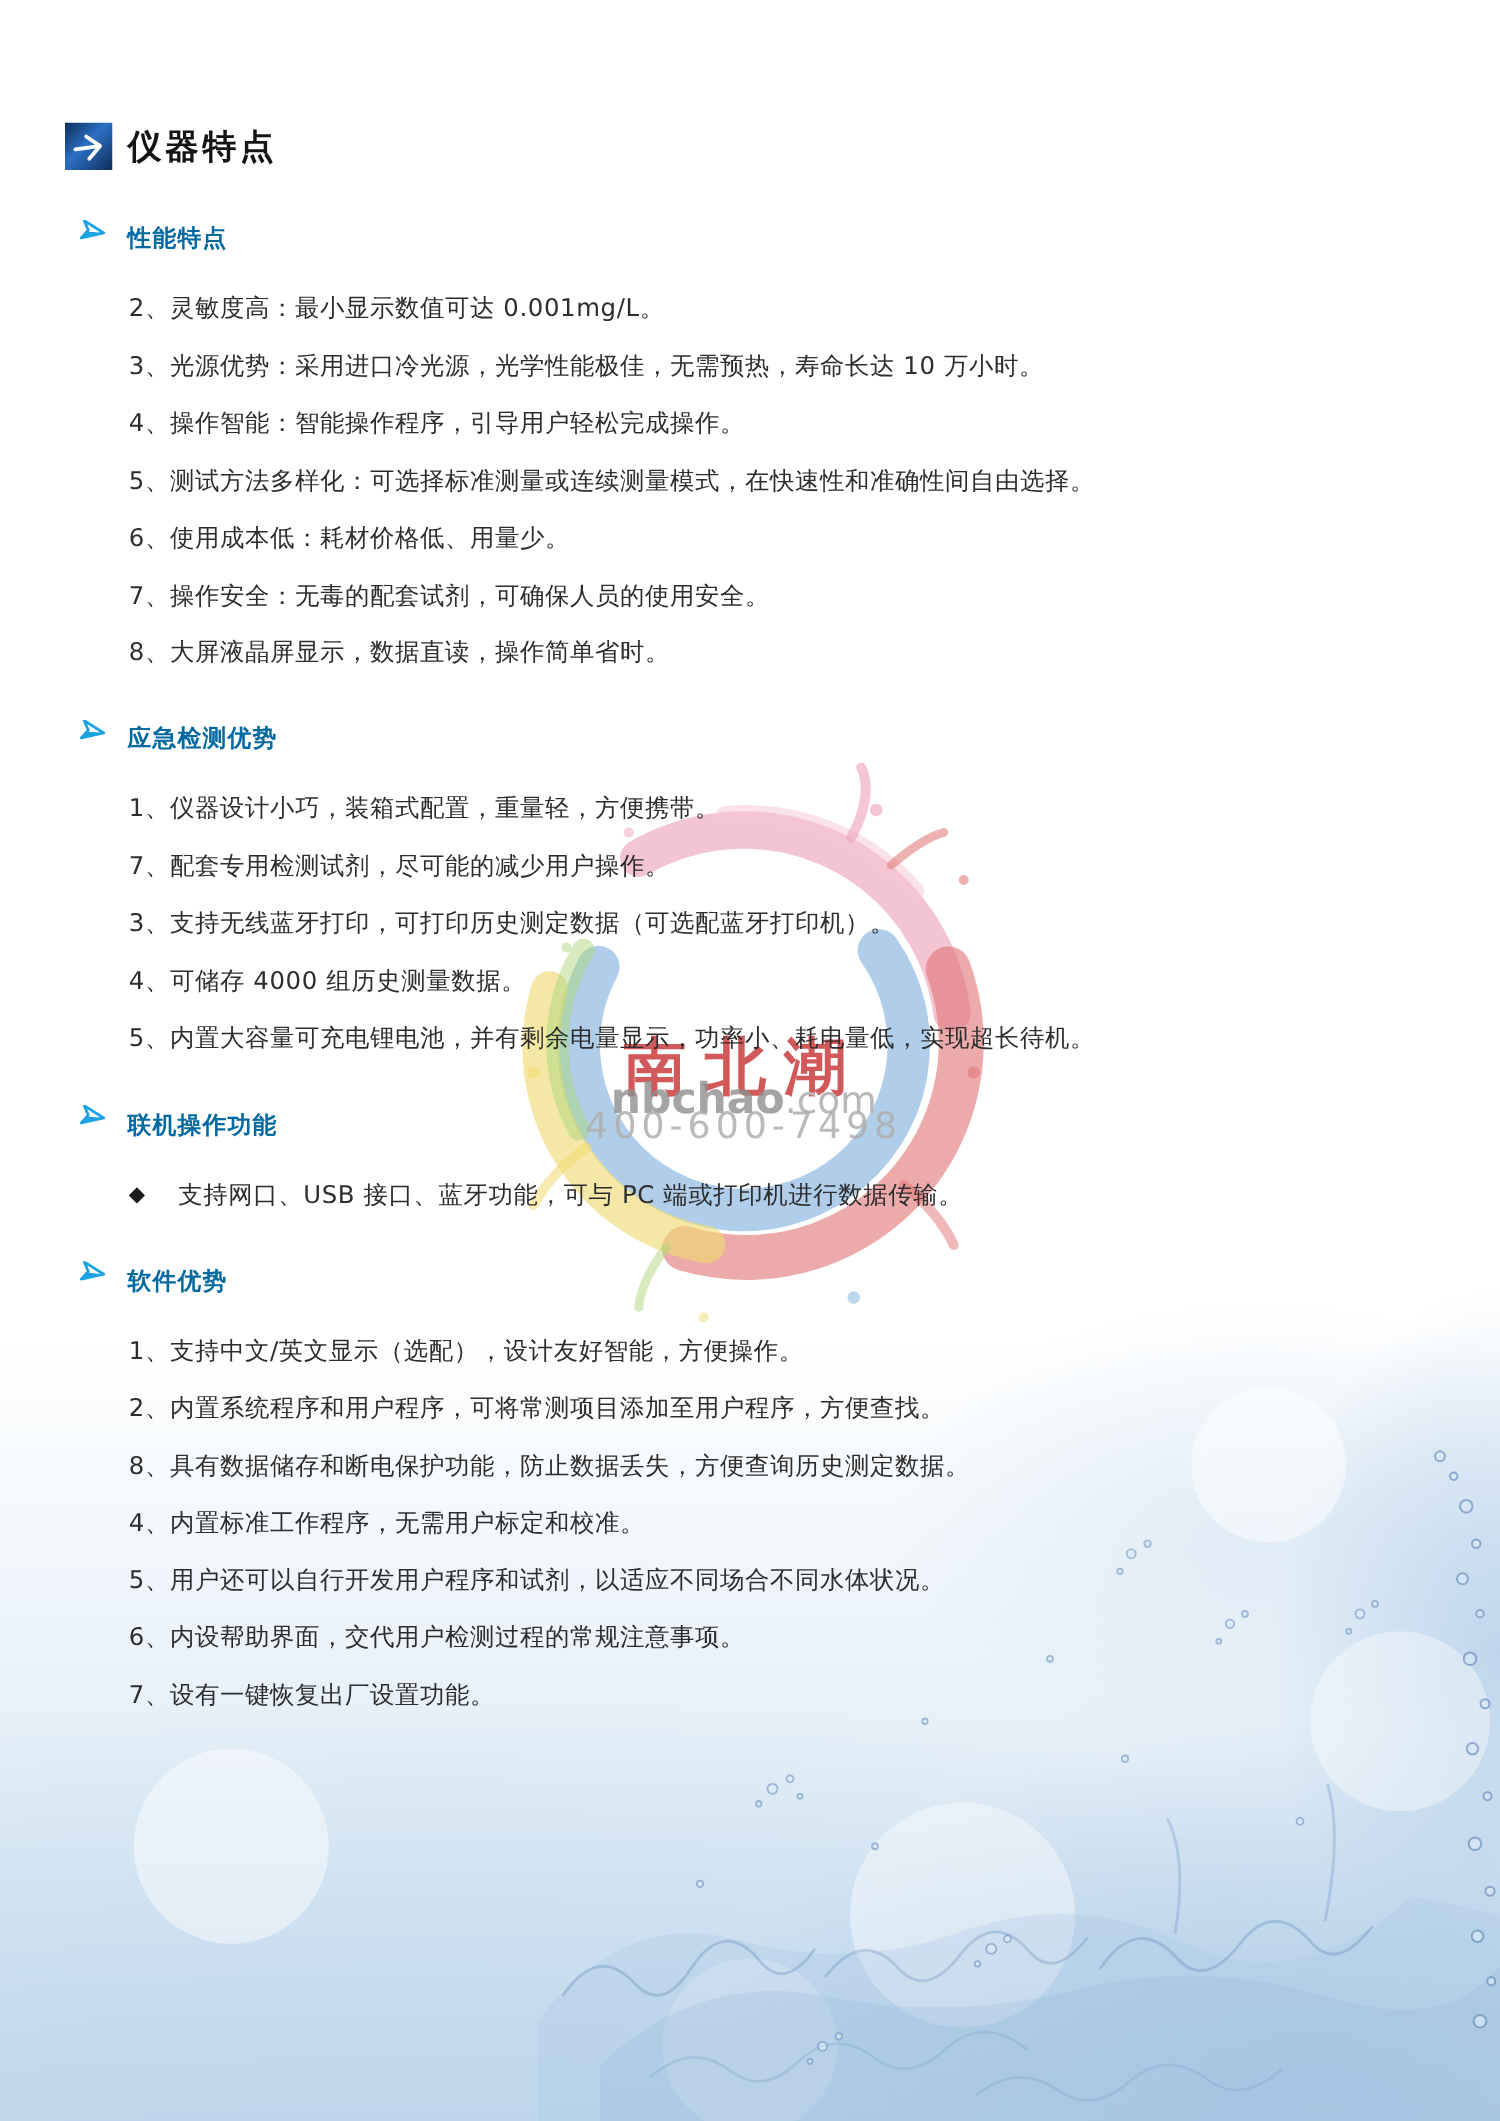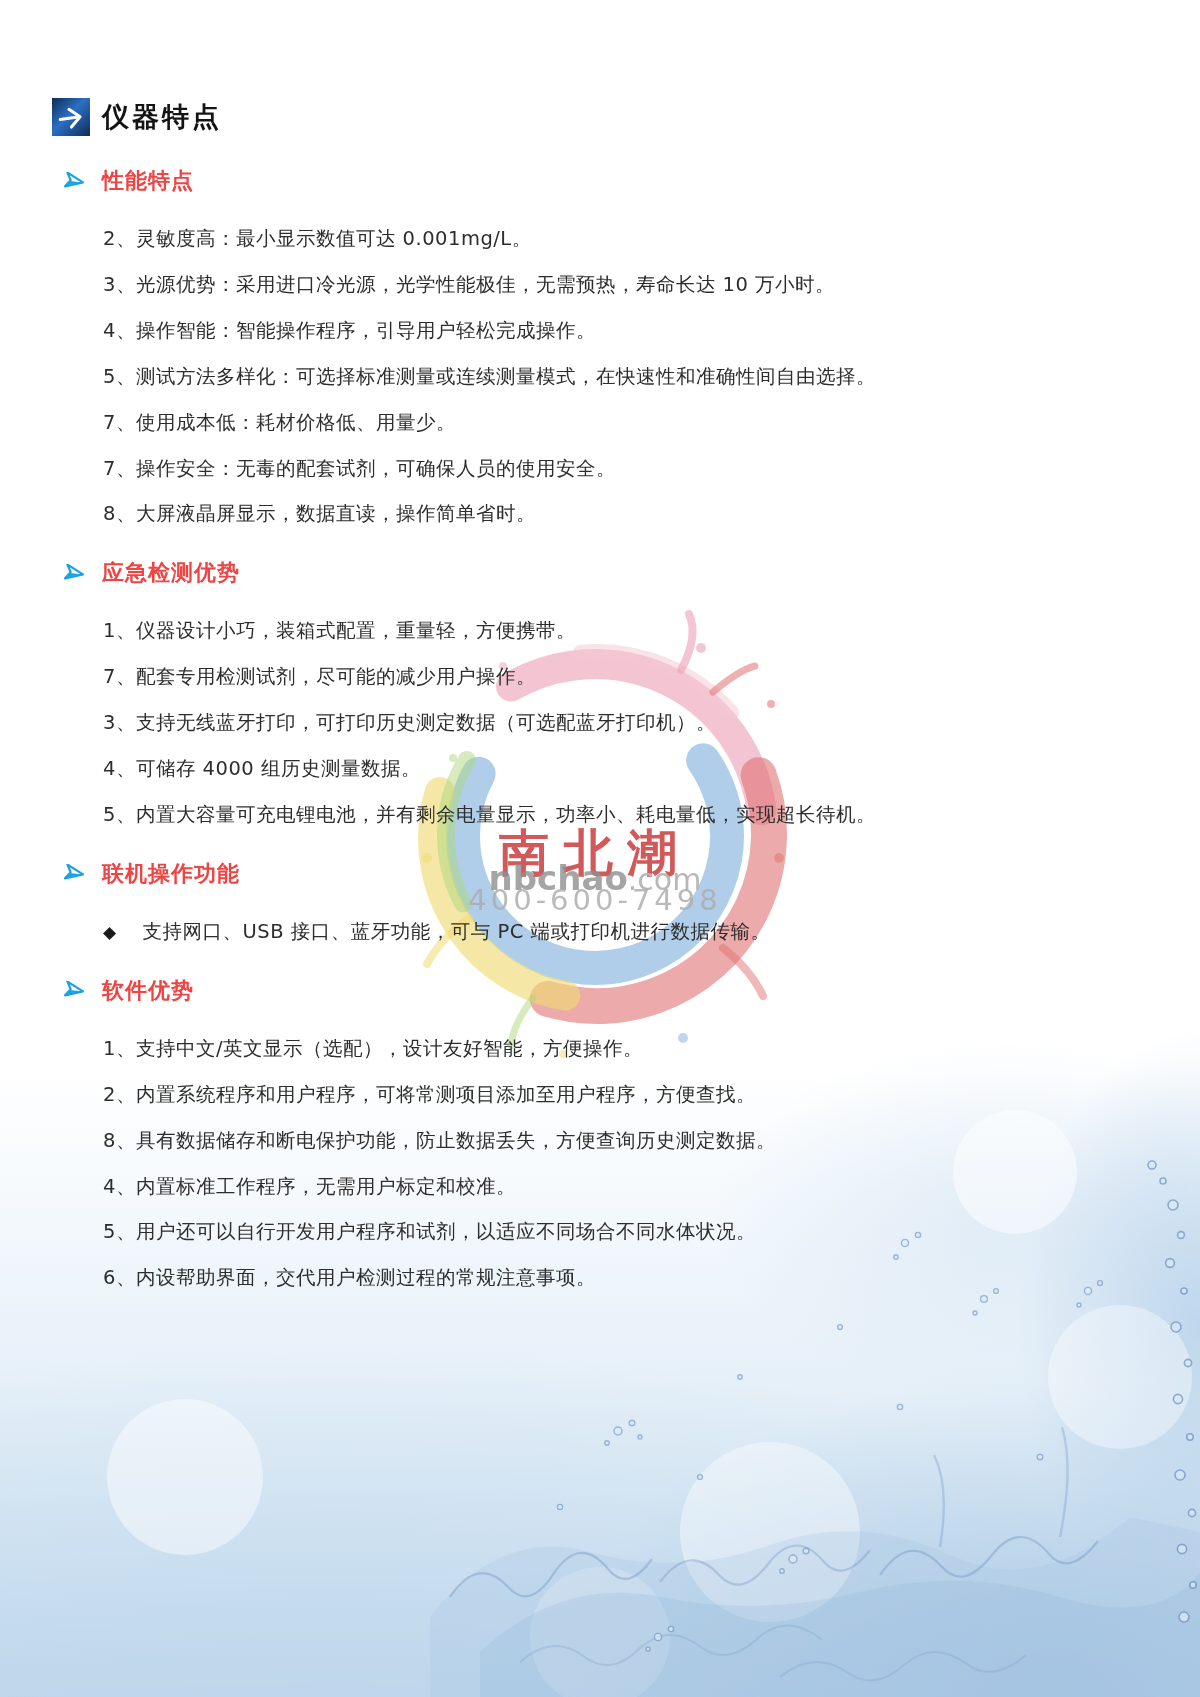--- a/index.html
+++ b/index.html
@@ -28,21 +28,21 @@
   .content{position:relative;z-index:2;}
   header.doc-header{display:flex;align-items:center;margin:98px 0 0 52px;}
   .hdr-icon{width:38px;height:38px;flex:0 0 38px;}
   h1.page-title{
     margin:0 0 0 12px;font-size:27px;line-height:38px;font-weight:bold;
     color:#141414;letter-spacing:3px;font-family:Liberation Serif, serif;
   }
   .section{margin-top:30px;}
   .sec-head{display:flex;align-items:center;margin-left:64px;}
   .sec-arrow{width:22px;height:19px;flex:0 0 22px;}
-  .sec-head h2{margin:0 0 0 16px;font-size:22px;font-weight:bold;color:#ef4444;letter-spacing:1px;}
+  .sec-head h2{margin:12px 0 0 16px;font-size:19px;font-weight:bold;color:#0369a1;letter-spacing:1px;}
   .items{margin:30px 0 0 103px;width:870px;}
   .item{
     display:flex;align-items:flex-start;
     font-size:19.5px;line-height:1.38;color:#2d2d2d;
     margin-bottom:19px;letter-spacing:.5px;
   }
   .item .marker{font-size:17px;margin:2px 26px 0 0;color:#1a1a1a;}
   .wm-brand{font-weight:bold;fill:#cc4343;opacity:.88;letter-spacing:14px;}
   .wm-domain{font-weight:bold;fill:#8f8f8f;opacity:.8;}
   .wm-tld{font-weight:normal;fill:#b8b8b8;}
@@ -193,21 +193,21 @@
             <div class="item">
               <span>3、光源优势：采用进口冷光源，光学性能极佳，无需预热，寿命长达 10 万小时。</span>
             </div>
             <div class="item">
               <span>4、操作智能：智能操作程序，引导用户轻松完成操作。</span>
             </div>
             <div class="item">
               <span>5、测试方法多样化：可选择标准测量或连续测量模式，在快速性和准确性间自由选择。</span>
             </div>
             <div class="item">
-              <span>7、使用成本低：耗材价格低、用量少。</span>
+              <span>6、使用成本低：耗材价格低、用量少。</span>
             </div>
             <div class="item">
               <span>7、操作安全：无毒的配套试剂，可确保人员的使用安全。</span>
             </div>
             <div class="item">
               <span>8、大屏液晶屏显示，数据直读，操作简单省时。</span>
             </div>
           </div>
     </section>
 
@@ -286,18 +286,21 @@
             </div>
             <div class="item">
               <span>4、内置标准工作程序，无需用户标定和校准。</span>
             </div>
             <div class="item">
               <span>5、用户还可以自行开发用户程序和试剂，以适应不同场合不同水体状况。</span>
             </div>
             <div class="item">
               <span>6、内设帮助界面，交代用户检测过程的常规注意事项。</span>
             </div>
+            <div class="item">
+              <span>7、设有一键恢复出厂设置功能。</span>
+            </div>
           </div>
     </section>
   </main>
   </div>
 
 </div>
 
 </body></html>

